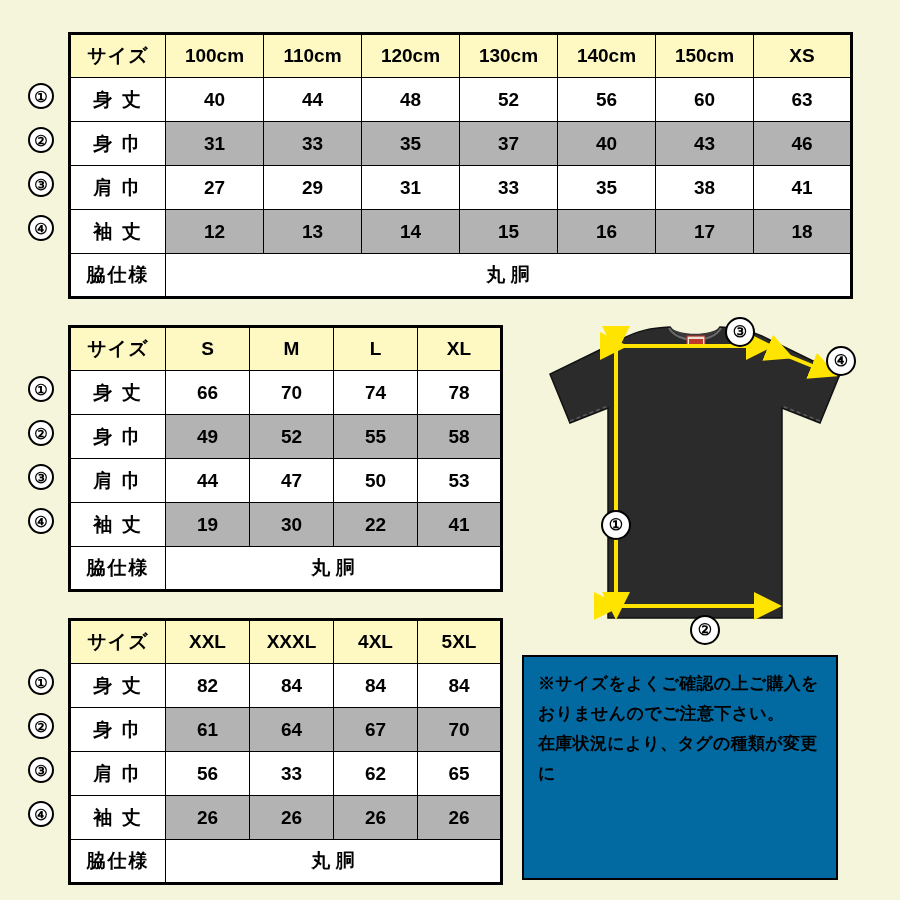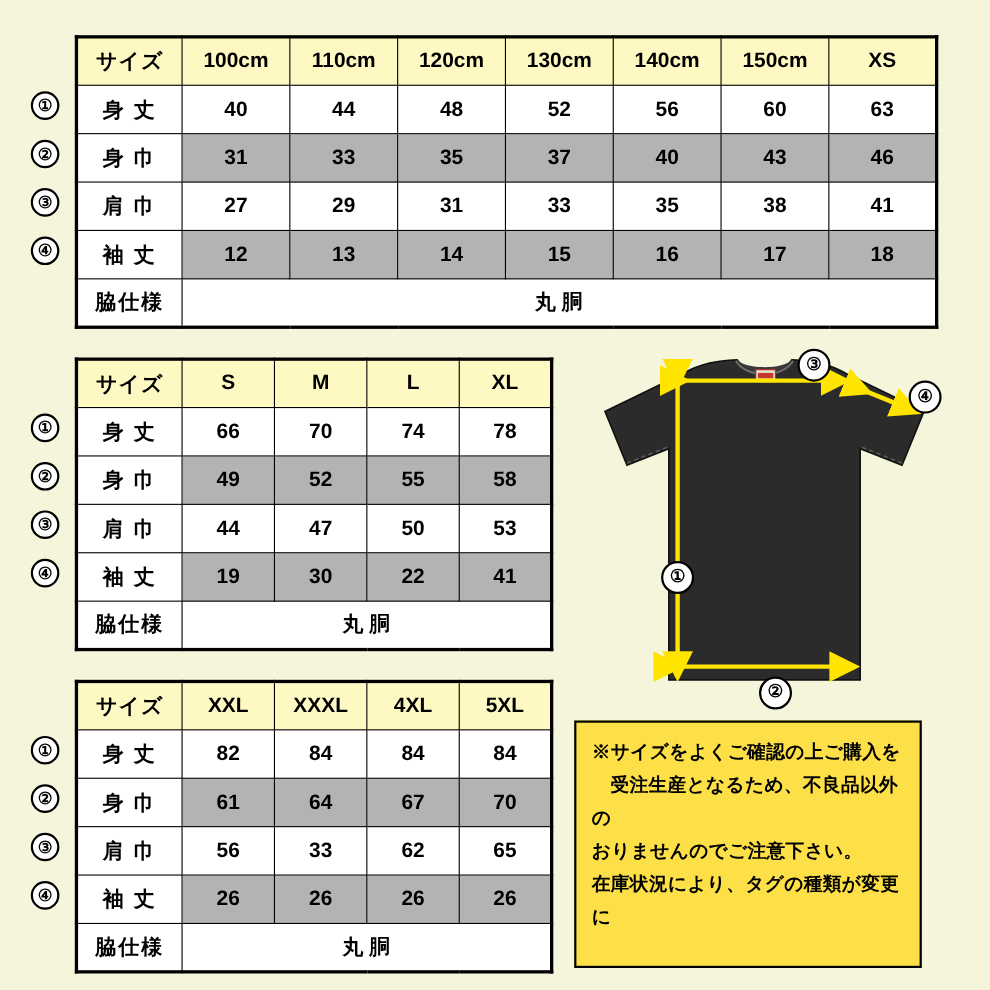--- a/index.html
+++ b/index.html
@@ -109,21 +109,21 @@
   }
 
   
   #note-box {
     position: absolute;
     left: 522px;
     top: 655px;
     width: 316px;
     height: 225px;
     border: 2.5px solid #000;
-    background: #fde047;
+    background: #0369a1;
     box-sizing: border-box;
     padding: 12px 14px 10px 14px;
   }
   #note-box p {
     margin: 0;
     font-size: 17px;
     line-height: 30px;
     font-weight: bold;
     letter-spacing: 0.3px;
   }
@@ -387,18 +387,17 @@
     </svg>
 
     <div class="marker-circle" style="left:205px; top:-1px;">③</div>
     <div class="marker-circle" style="left:306px; top:28px;">④</div>
     <div class="marker-circle" style="left:81px;  top:192px;">①</div>
     <div class="marker-circle" style="left:170px; top:297px;">②</div>
   </div>
 
   <div id="note-box">
     <p>※サイズをよくご確認の上ご購入を</p>
-    <p class="indent">受注生産となるため、不良品以外の</p>
     <p>おりませんのでご注意下さい。</p>
     <p>在庫状況により、タグの種類が変更に</p>
   </div>
 
 </div>
 
 </body></html>

